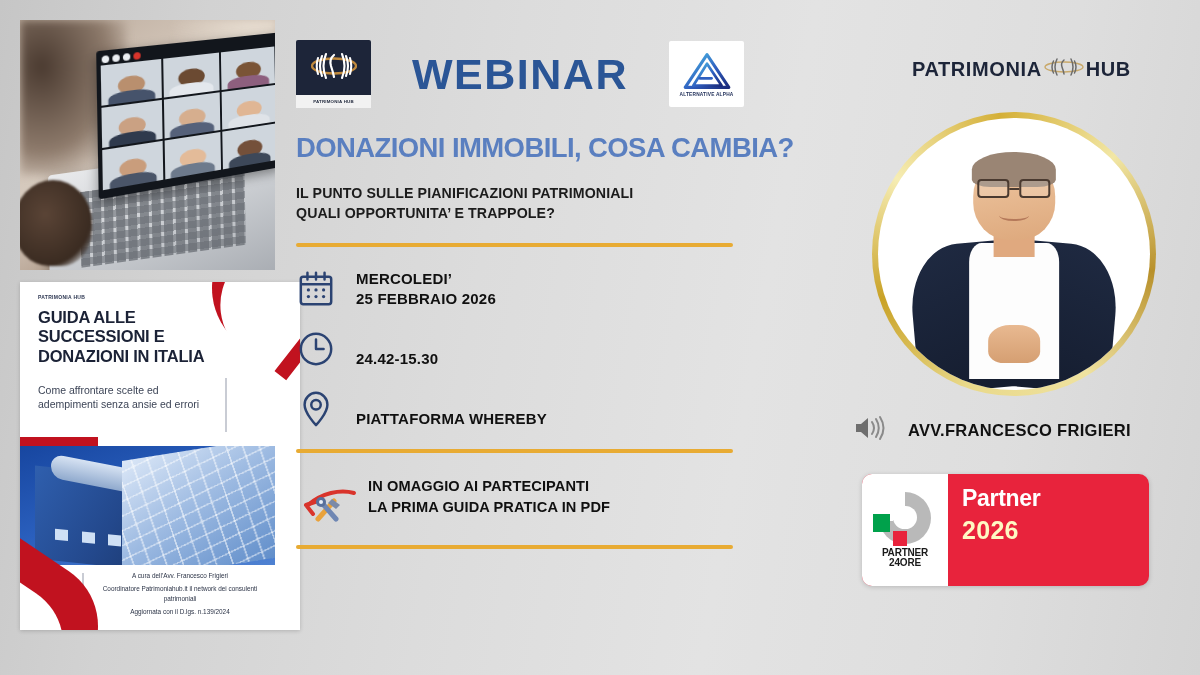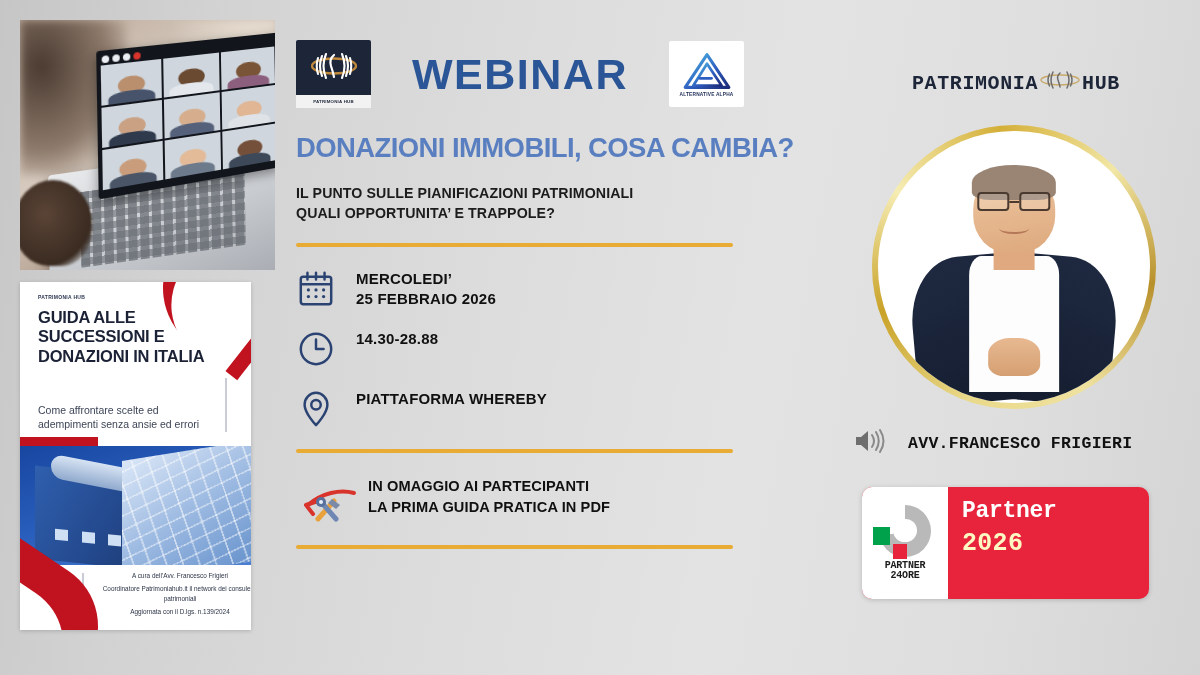--- a/index.html
+++ b/index.html
@@ -55,33 +55,33 @@
   .tile.t6::before{background:#e0b694;} .tile.t6::after{background:#dfe3e8;}
   .tile.t7::before{background:#c99d7c;} .tile.t7::after{background:#4a5568;}
   .tile.t8::before{background:#e3bb99;} .tile.t8::after{background:#6d7a8c;}
   .tile.t9::before{background:#74503a;} .tile.t9::after{background:#3d4859;}
   .hand { position:absolute; left:-6px; bottom:4px; width:78px; height:86px;
     background:radial-gradient(ellipse at 40% 40%,#5a4436 0%,#3a2b21 70%,rgba(40,30,22,0) 85%);
     border-radius:50% 50% 40% 45%; filter:blur(1px); }
 
   
   .book {
-    margin-top:12px; width:231px; height:348px; background:#fff; position:relative; overflow:hidden;
+    margin-top:12px; width:280px; height:348px; background:#fff; position:relative; overflow:hidden;
     box-shadow:0 1px 4px rgba(0,0,0,.18);
   }
   .bk-corner-tr { position:absolute; right:-40px; top:-58px; width:130px; height:130px;
     background:#c1121f; transform:rotate(38deg); border-radius:0 0 0 70px; }
   .bk-corner-tr2 { position:absolute; right:-14px; top:-30px; width:96px; height:104px;
     background:#fff; transform:rotate(38deg); border-radius:0 0 0 60px; }
   .bk-logo { position:absolute; left:18px; top:12px; font-size:5px; letter-spacing:.3px;
     color:#2b3550; font-weight:700; }
   .bk-title { position:absolute; left:18px; top:26px; width:190px;
     font-size:16.5px; line-height:1.17; font-weight:800; color:#1b2236; letter-spacing:-.2px; }
   .bk-sub { position:absolute; left:18px; top:102px; width:175px;
-    font-size:10.5px; line-height:1.32; color:#3d4557;margin-top:20px; }
+    font-size:10.5px; line-height:1.32; color:#3d4557; }
   .bk-rule { position:absolute; left:205px; top:96px; width:1.5px; height:54px; background:#c9ccd4; }
   .bk-redbar { position:absolute; left:0; top:155px; width:78px; height:9px; background:#c1121f; }
   .bk-photo { position:absolute; left:0; top:164px; width:255px; height:119px; overflow:hidden;
     background:linear-gradient(140deg,#1e4da8 0%,#2f63c4 38%,#5a8bd8 62%,#9fbce8 100%); }
   .bk-sky { position:absolute; inset:0; background:linear-gradient(160deg,#1746a0 0%,#2a5fbd 45%,#4f82d2 100%); }
   .bk-tower { position:absolute; left:6%; top:22%; width:48%; height:78%;
     background:linear-gradient(120deg,#2f5fae 0%,#23488c 60%,#1b386e 100%); transform:skewY(6deg); }
   .bk-tower i { position:absolute; bottom:22%; width:13px; height:11px; background:#cfe0f5; }
   .bk-glass { position:absolute; right:-4%; top:2%; width:64%; height:102%;
     background:
@@ -123,30 +123,30 @@
     letter-spacing:-.6px; line-height:1; white-space:nowrap; }
   .sub-lines { margin-top:21px; font-size:14.2px; font-weight:700; color:#1c1c1c;
     line-height:1.42; letter-spacing:.1px; }
 
   .rule-gold { height:4px; background:#e8ab33; border-radius:2px; }
   .rule-1 { margin-top:20px; width:437px; }
   .rule-2 { margin-top:16px; width:437px; }
   .rule-3 { margin-top:22px; width:437px; }
 
   .info-list { margin-top:22px; }
-  .info-row { display:flex; align-items:flex-start; gap:20px; margin-bottom:20px; }
+  .info-row { display:flex; align-items:flex-end; gap:20px; margin-bottom:20px; }
   .info-row .ico { width:40px; height:40px; flex:0 0 auto; display:flex; align-items:center; justify-content:center; }
   .info-row .txt { font-size:15px; font-weight:700; color:#101010; line-height:1.33; letter-spacing:.2px; }
 
   .gift-row { display:flex; align-items:center; gap:10px; margin-top:18px; }
   .gift-ico { width:62px; height:52px; position:relative; flex:0 0 auto; }
   .gift-txt { font-size:14.6px; font-weight:700; color:#101010; line-height:1.42; letter-spacing:.1px; }
 
   
-  .right { position:absolute; left:840px; top:17px; width:330px; height:541px;font-family:Liberation Mono, monospace; }
+  .right { position:absolute; left:840px; top:4px; width:330px; height:541px; }
 
   .ph-wordmark { position:absolute; left:72px; top:52px; display:flex; align-items:center; gap:2px;
     font-size:20px; font-weight:600; color:#1d2539; letter-spacing:.6px; }
 
   .portrait-wrap { position:absolute; left:32px; top:108px; width:284px; height:284px; }
   .gold-ring { position:absolute; inset:0; border-radius:50%;
     background:conic-gradient(from 200deg,#e9d98a,#c9a227,#f6edb4,#d4af37,#f2e7a6,#b8902a,#efe2a0,#e9d98a);
     padding:6px; }
   .portrait { width:100%; height:100%; border-radius:50%; background:#fff; position:relative; overflow:hidden; }
   .p-head { position:absolute; left:50%; top:14%; width:30%; height:31%; transform:translateX(-50%);
@@ -319,21 +319,21 @@
       </div>
     </div>
 
     <div class="info-row">
       <div class="ico">
         <svg viewBox="0 0 40 40" width="38" height="38">
           <circle cx="20" cy="20" r="16" fill="none" stroke="#2b4372" stroke-width="2.6"></circle>
           <path d="M20 10 V20 H28" fill="none" stroke="#2b4372" stroke-width="2.6" stroke-linecap="round" stroke-linejoin="round"></path>
         </svg>
       </div>
-      <div class="txt">14.30-28.88</div>
+      <div class="txt">24.42-15.30</div>
     </div>
 
     <div class="info-row">
       <div class="ico">
         <svg viewBox="0 0 40 40" width="38" height="38">
           <path d="M20 37 C20 37 32 24.5 32 15.5 C32 8.6 26.6 3 20 3 C13.4 3 8 8.6 8 15.5 C8 24.5 20 37 20 37 Z" fill="none" stroke="#2b4372" stroke-width="2.6" stroke-linejoin="round"></path>
           <circle cx="20" cy="15.5" r="5" fill="none" stroke="#2b4372" stroke-width="2.6"></circle>
         </svg>
       </div>
       <div class="txt">PIATTAFORMA WHEREBY</div>

